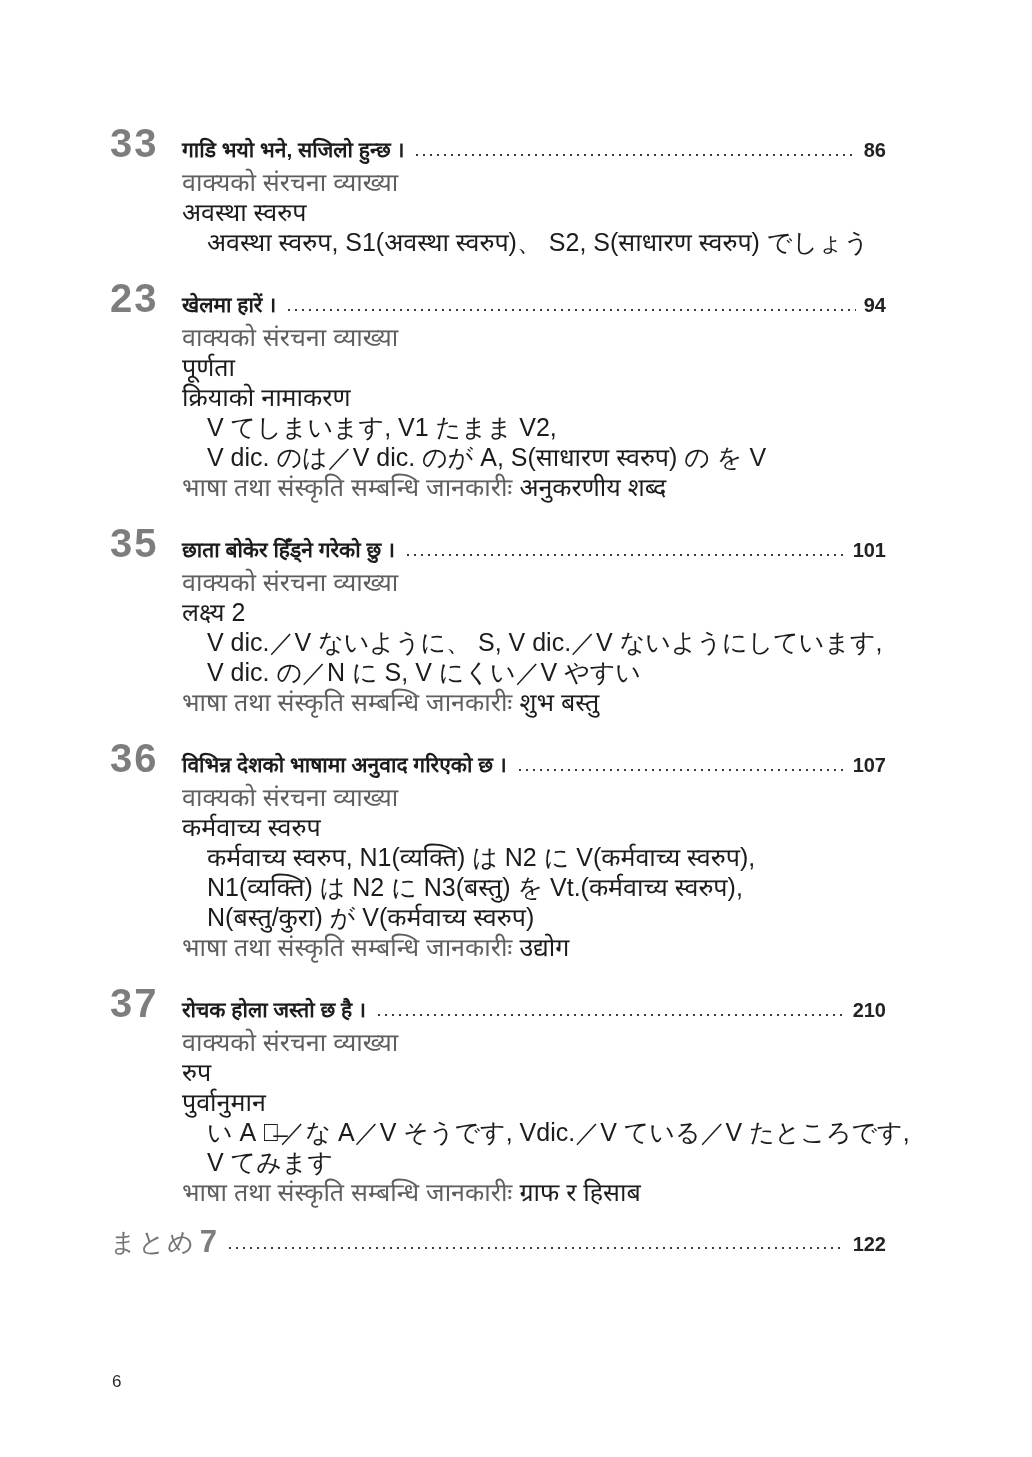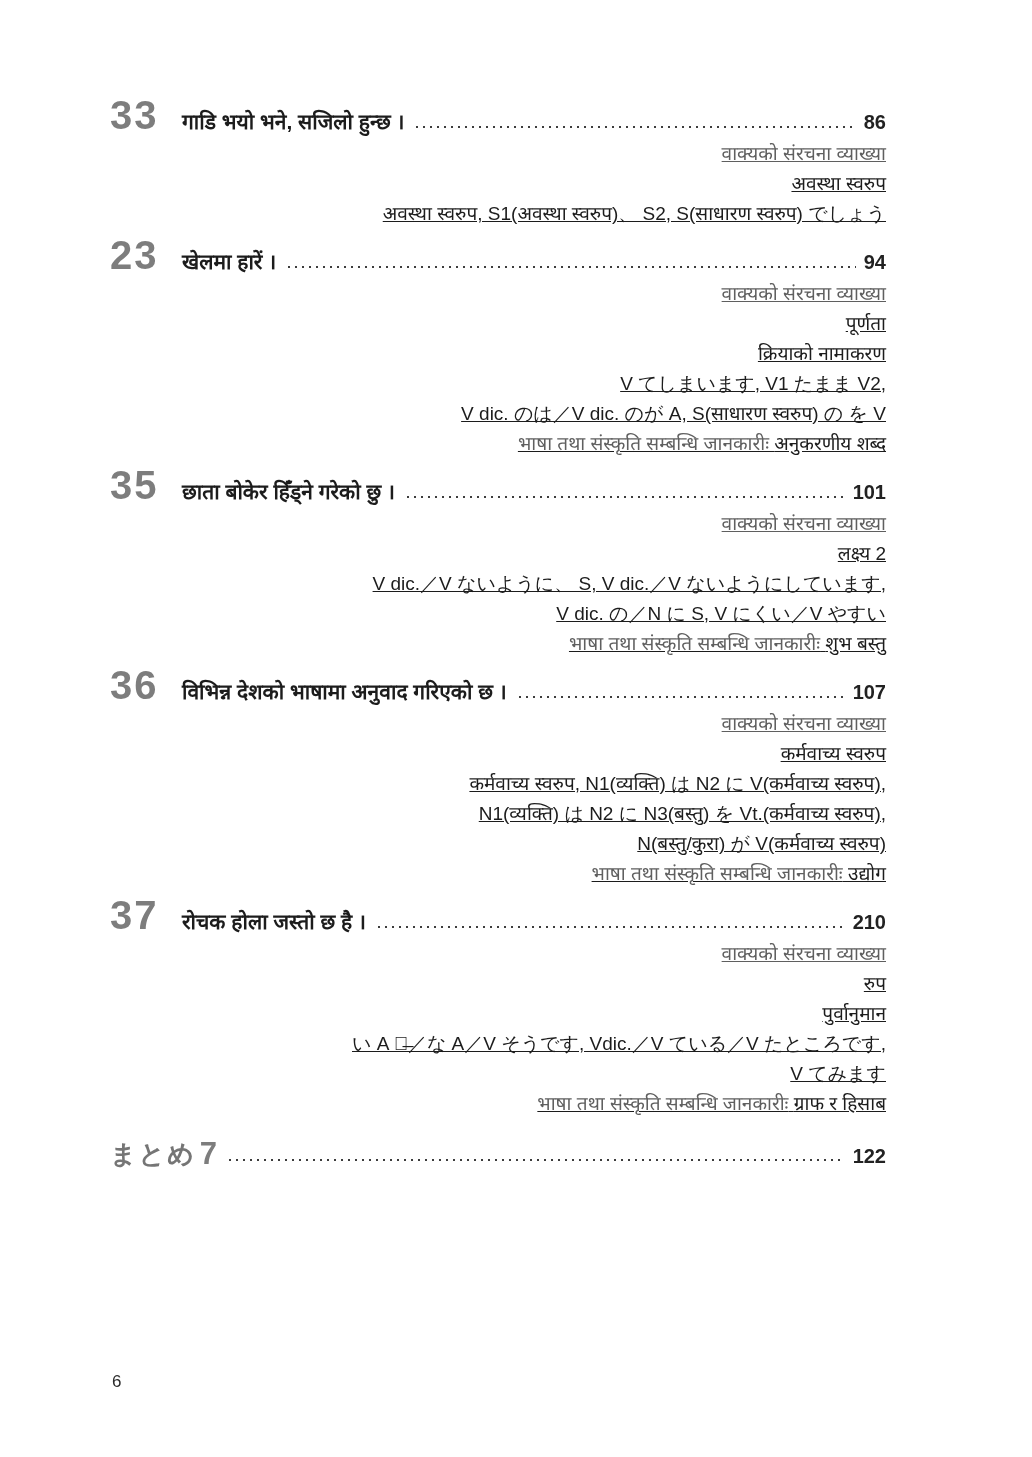--- a/index.html
+++ b/index.html
@@ -19,36 +19,36 @@
   .toc {
     position: absolute;
     left: 110px;
     top: 102px;
     width: 776px;
   }
   .toc-section {
     position: relative;
     padding-left: 72px;
     margin-bottom: 13px;
-    text-align: right;
   }
   .chapter-number {
     position: absolute;
     left: 0;
     top: -7px;
     font-size: 40px;
     font-weight: bold;
     letter-spacing: 2px;
     color: var(--c-number, #7d7d7d);
     line-height: 1;
   }
   .title-row {
     display: flex;
     height: 37px;
     align-items: center;
+    margin-top: 28px;
   }
   .title {
     font-size: 21px;
     font-weight: bold;
     color: var(--c-text, #1c1c1c);
     white-space: nowrap;
   }
   .dots {
     flex: 1;
     height: 2px;
@@ -57,39 +57,38 @@
     background-image: repeating-linear-gradient(to right, #3c3c3c 0 2px, transparent 2px 7px);
   }
   .pagenum {
     font-size: 20px;
     font-weight: bold;
     color: #222222;
     white-space: nowrap;
     padding-top: 4px;
   }
   .line {
-    font-size: 19px;
+    font-size: 25px;
     line-height: 30px;
     white-space: nowrap;
-    text-decoration: underline;
   }
   .line.gray { color: var(--c-gray, #5f5f5f); }
   .line.plain { color: var(--c-text, #1c1c1c); }
   .line.indent { color: var(--c-text, #1c1c1c); padding-left: 25px; }
   .line.culture .prefix { color: var(--c-gray, #5f5f5f); }
   .line.culture .value { color: var(--c-text, #1c1c1c); }
   .matome-row {
     display: flex;
     align-items: center;
     height: 42px;
     margin-top: 14px;
   }
   .matome-label {
     font-size: 26px;
-    font-weight: bold;
+    font-weight: normal;
     color: var(--c-summary, #757575);
     letter-spacing: 2px;
   }
   .matome-number {
     font-size: 31px;
     font-weight: bold;
     color: var(--c-number, #7d7d7d);
     margin-left: 4px;
   }
   .folio {

